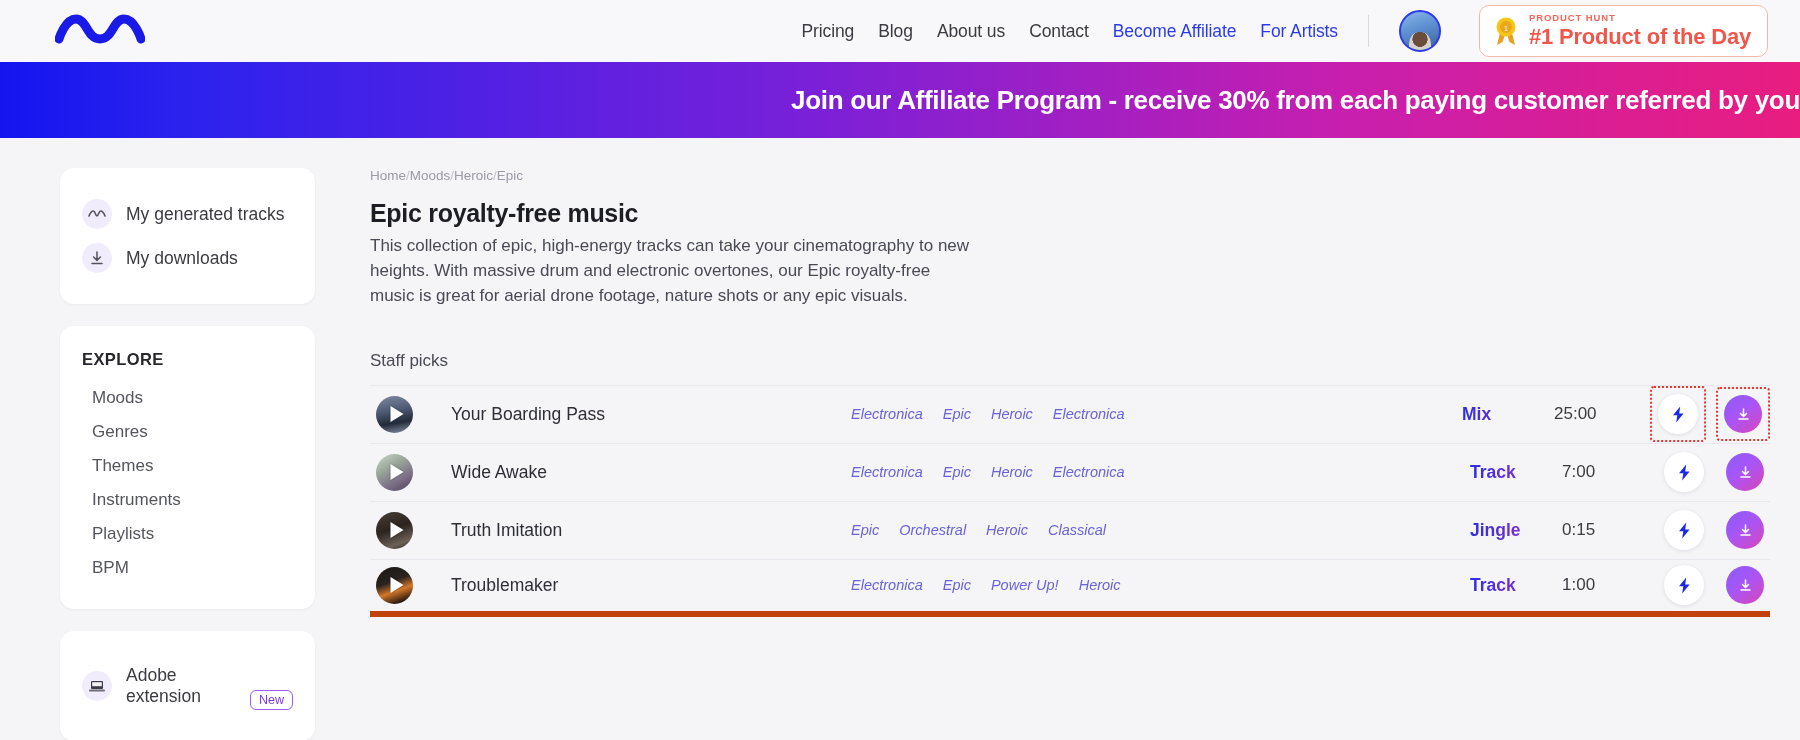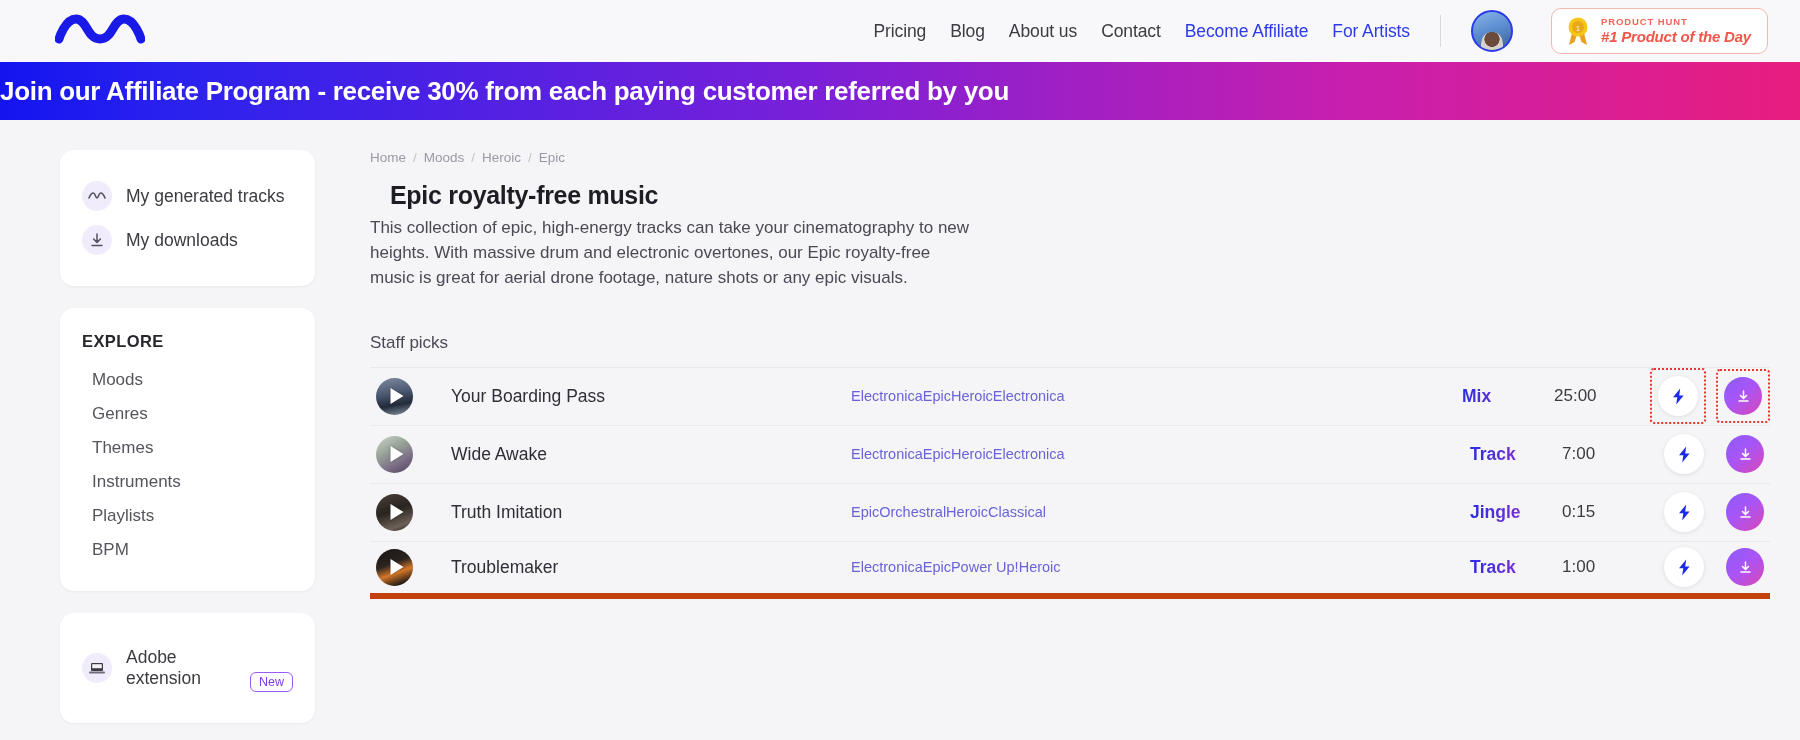--- a/index.html
+++ b/index.html
@@ -45,27 +45,27 @@
     display: flex; align-items: center; gap: 10px;
     border: 1.5px solid #f3b9ae; border-radius: 10px;
     background: #fff; padding: 7px 16px 7px 13px; margin-left: 14px;
   }
   .ph-ribbon { width: 26px; height: 30px; flex: none; }
   .ph-text { display: flex; flex-direction: column; line-height: 1.15; }
   .ph-kicker {
     font-size: 9.5px; font-weight: bold; letter-spacing: 0.9px;
     color: #f2665a;
   }
-  .ph-title { font-size: 15px; font-weight: bold; color: #f2554a; letter-spacing: -0.2px; font-style: italic; }
+  .ph-title { font-size: 22px; font-weight: bold; color: #f2554a; letter-spacing: -0.2px; }
 
   
   .banner {
-    height: 58px; width: 100%;
+    height: 76px; width: 100%;
     background: linear-gradient(90deg,#1414f0 0%,#2b22ee 10%,#7a20d8 45%,#c81fae 75%,#e81d7f 100%);
-    display: flex; align-items: center; justify-content: flex-start;
+    display: flex; align-items: center; justify-content: flex-end;
   }
   .banner-text {
     color: #fff; font-size: 26px; font-weight: bold; letter-spacing: -0.3px;
   }
 
   
   .layout { display: flex; padding: 30px 0 0 0; }
   .sidebar { width: 315px; flex: none; padding-left: 60px; }
 
   .card {
@@ -93,24 +93,24 @@
   .explore-list li {
     font-size: 17px; color: #55555e; padding: 7px 0 7px 10px; cursor: pointer;
   }
   .new-badge {
     border: 1px solid #9b5cf6; color: #7c3aed; border-radius: 6px;
     font-size: 12.5px; padding: 2px 8px; margin-left: 9px; margin-top: 28px;
   }
 
   
   .main { flex: 1; padding: 0 30px 0 55px; min-width: 0; }
-  .crumbs { display: flex; gap: 7px; font-size: 13.5px; color: #9a9aa6; margin-bottom: 16px; }
+  .crumbs { display: flex; font-size: 13.5px; color: #9a9aa6; margin-bottom: 16px; }
   .crumbs a { color: #9a9aa6; text-decoration: none; }
   .crumb-sep { color: #c2c2cc; }
-  .page-title { font-size: 25px; font-weight: bold; color: #1d1d24; letter-spacing: -0.3px; margin-left: 20px; }
+  .page-title { font-size: 25px; font-weight: bold; color: #1d1d24; letter-spacing: -0.3px; }
   .page-desc {
     margin-top: 6px; font-size: 17px; line-height: 1.47; color: #4a4a55;
     max-width: 600px;
   }
   .section-label { margin-top: 42px; font-size: 17px; color: #4a4a55; }
 
   .tracks { margin-top: 14px; }
   .track-row {
     display: flex; align-items: center; height: 58px;
     border-top: 1px solid #e8e8ee;
@@ -132,21 +132,21 @@
   }
   .t1 { background: linear-gradient(170deg,#7d8aa0 0%,#4d5a72 40%,#232b3a 70%,#8b97a8 100%); }
   .t2 { background: linear-gradient(150deg,#cfd6cc 0%,#9aa89a 35%,#7a6c84 70%,#4b3f5c 100%); }
   .t3 { background: linear-gradient(160deg,#4a4038 0%,#2a231f 45%,#6d6258 80%,#1a1612 100%); }
   .t4 { background: linear-gradient(160deg,#1a1614 0%,#2a2320 40%,#d4772a 62%,#120f0e 90%); }
 
   .track-name {
     font-size: 17.5px; color: #2e2e36; flex: none; width: 400px;
     white-space: nowrap; overflow: hidden; text-overflow: ellipsis;
   }
-  .tags { display: flex; flex: 1; min-width: 0; }
+  .tags { display: flex; gap: 20px; flex: 1; min-width: 0; font-style: italic; }
   .tag {
     font-size: 14.5px; color: #6a63d8; text-decoration: none; white-space: nowrap;
   }
   .ttype {
     width: 92px; flex: none; font-size: 17.5px; font-weight: bold;
     background: linear-gradient(90deg,#2b2fe0 0%,#7a2fd0 55%,#e8277f 100%);
     -webkit-background-clip: text; background-clip: text;
     -webkit-text-fill-color: transparent; color: transparent;
   }
   .tdur { width: 96px; flex: none; font-size: 17px; color: #3b3b42; }

